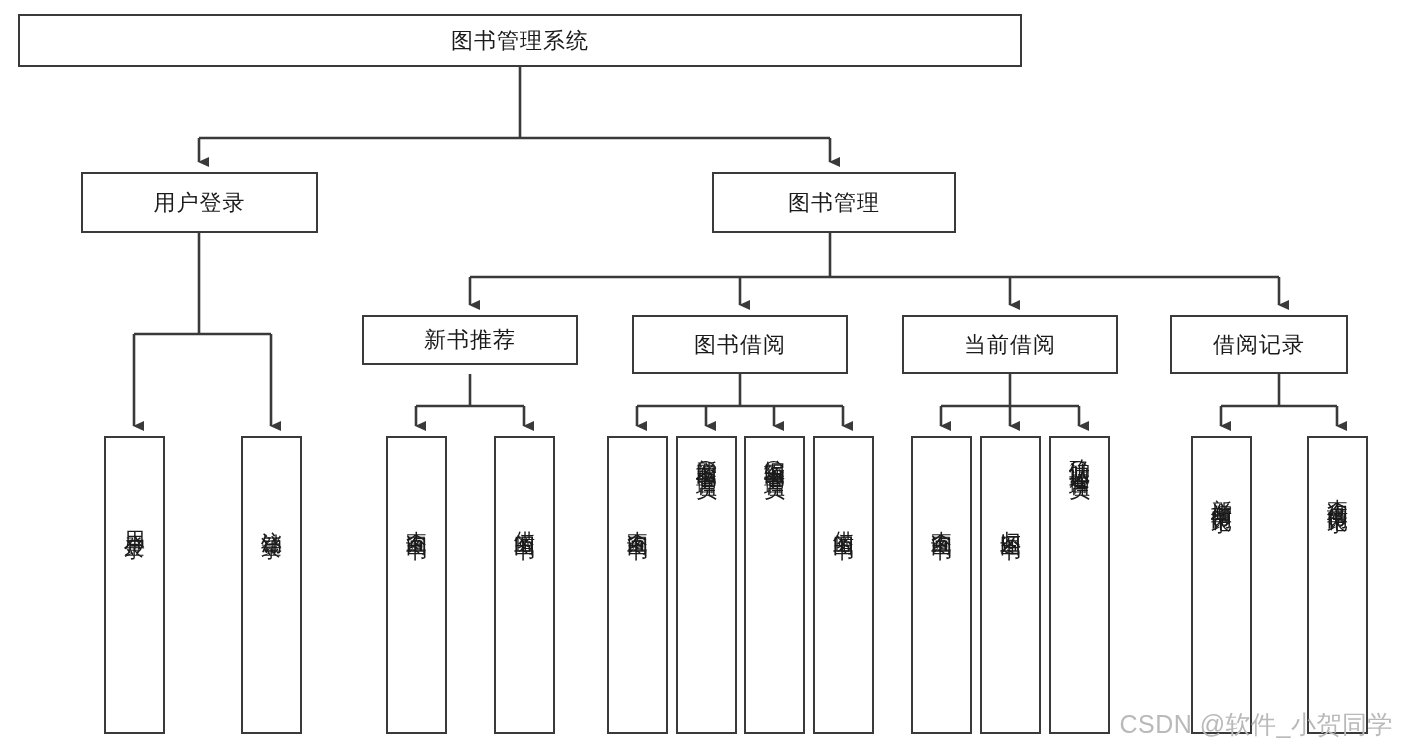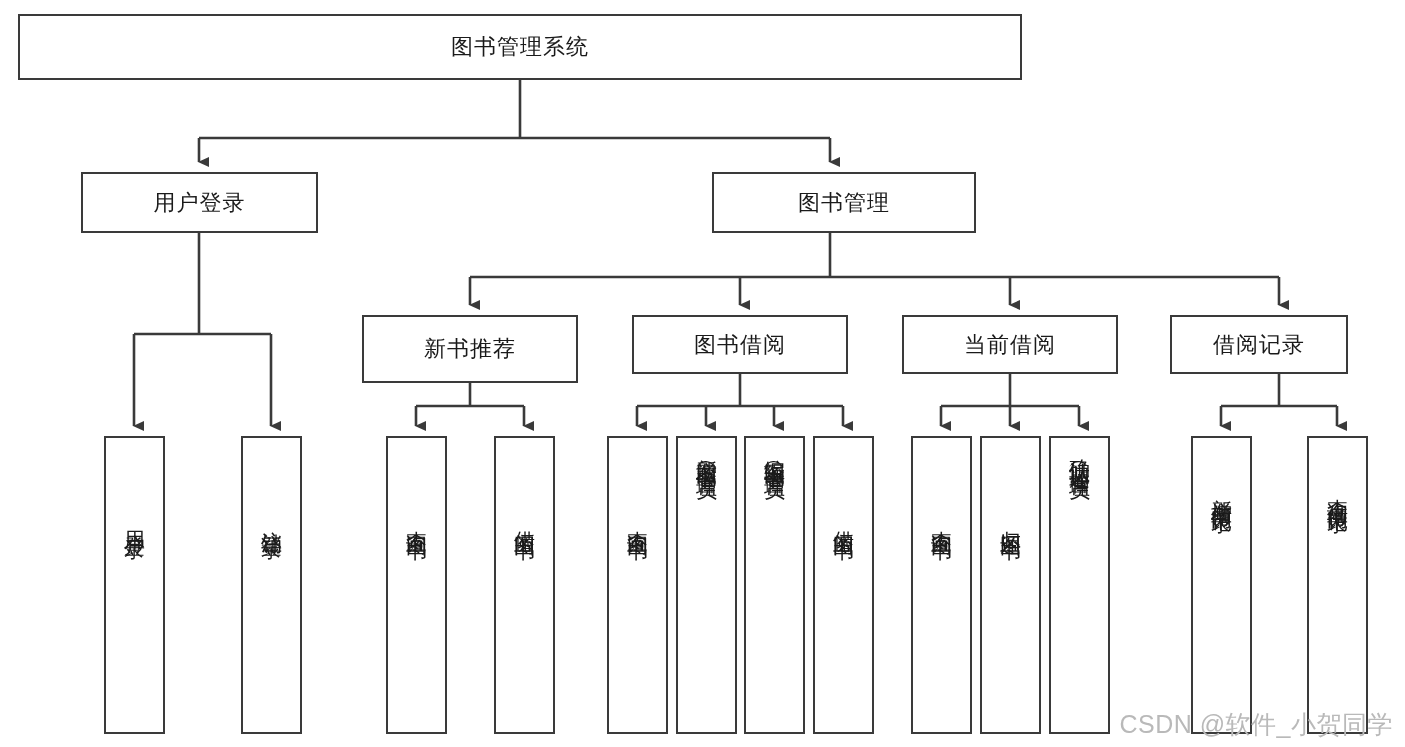--- a/index.html
+++ b/index.html
@@ -118,32 +118,32 @@
       <path d="M1010,406 L1010,426" marker-end="url(#ah)"></path>
       <path d="M1079,406 L1079,426" marker-end="url(#ah)"></path>
 
       <path d="M1279,374 L1279,406"></path>
       <path d="M1221,406 L1337,406"></path>
       <path d="M1221,406 L1221,426" marker-end="url(#ah)"></path>
       <path d="M1337,406 L1337,426" marker-end="url(#ah)"></path>
     </g>
   </svg>
 
-  <div class="node" style="left:18px; top:14px; width:1004px; height:66px;">
+  <div class="node" style="left:18px; top:14px; width:1004px; height:53px;">
     <span class="label">图书管理系统</span>
   </div>
 
   <div class="node" style="left:81px; top:172px; width:237px; height:61px;">
     <span class="label">用户登录</span>
   </div>
-  <div class="node" style="left:712px; top:172px; width:264px; height:61px;text-align:right;">
+  <div class="node" style="left:712px; top:172px; width:244px; height:61px;text-align:right;">
     <span class="label">图书管理</span>
   </div>
 
-  <div class="node" style="left:362px; top:315px; width:216px; height:68px;">
+  <div class="node" style="left:362px; top:315px; width:216px; height:50px;">
     <span class="label">新书推荐</span>
   </div>
   <div class="node" style="left:632px; top:315px; width:216px; height:59px;">
     <span class="label">图书借阅</span>
   </div>
   <div class="node" style="left:902px; top:315px; width:216px; height:59px;">
     <span class="label">当前借阅</span>
   </div>
   <div class="node" style="left:1170px; top:315px; width:178px; height:59px;">
     <span class="label">借阅记录</span>

